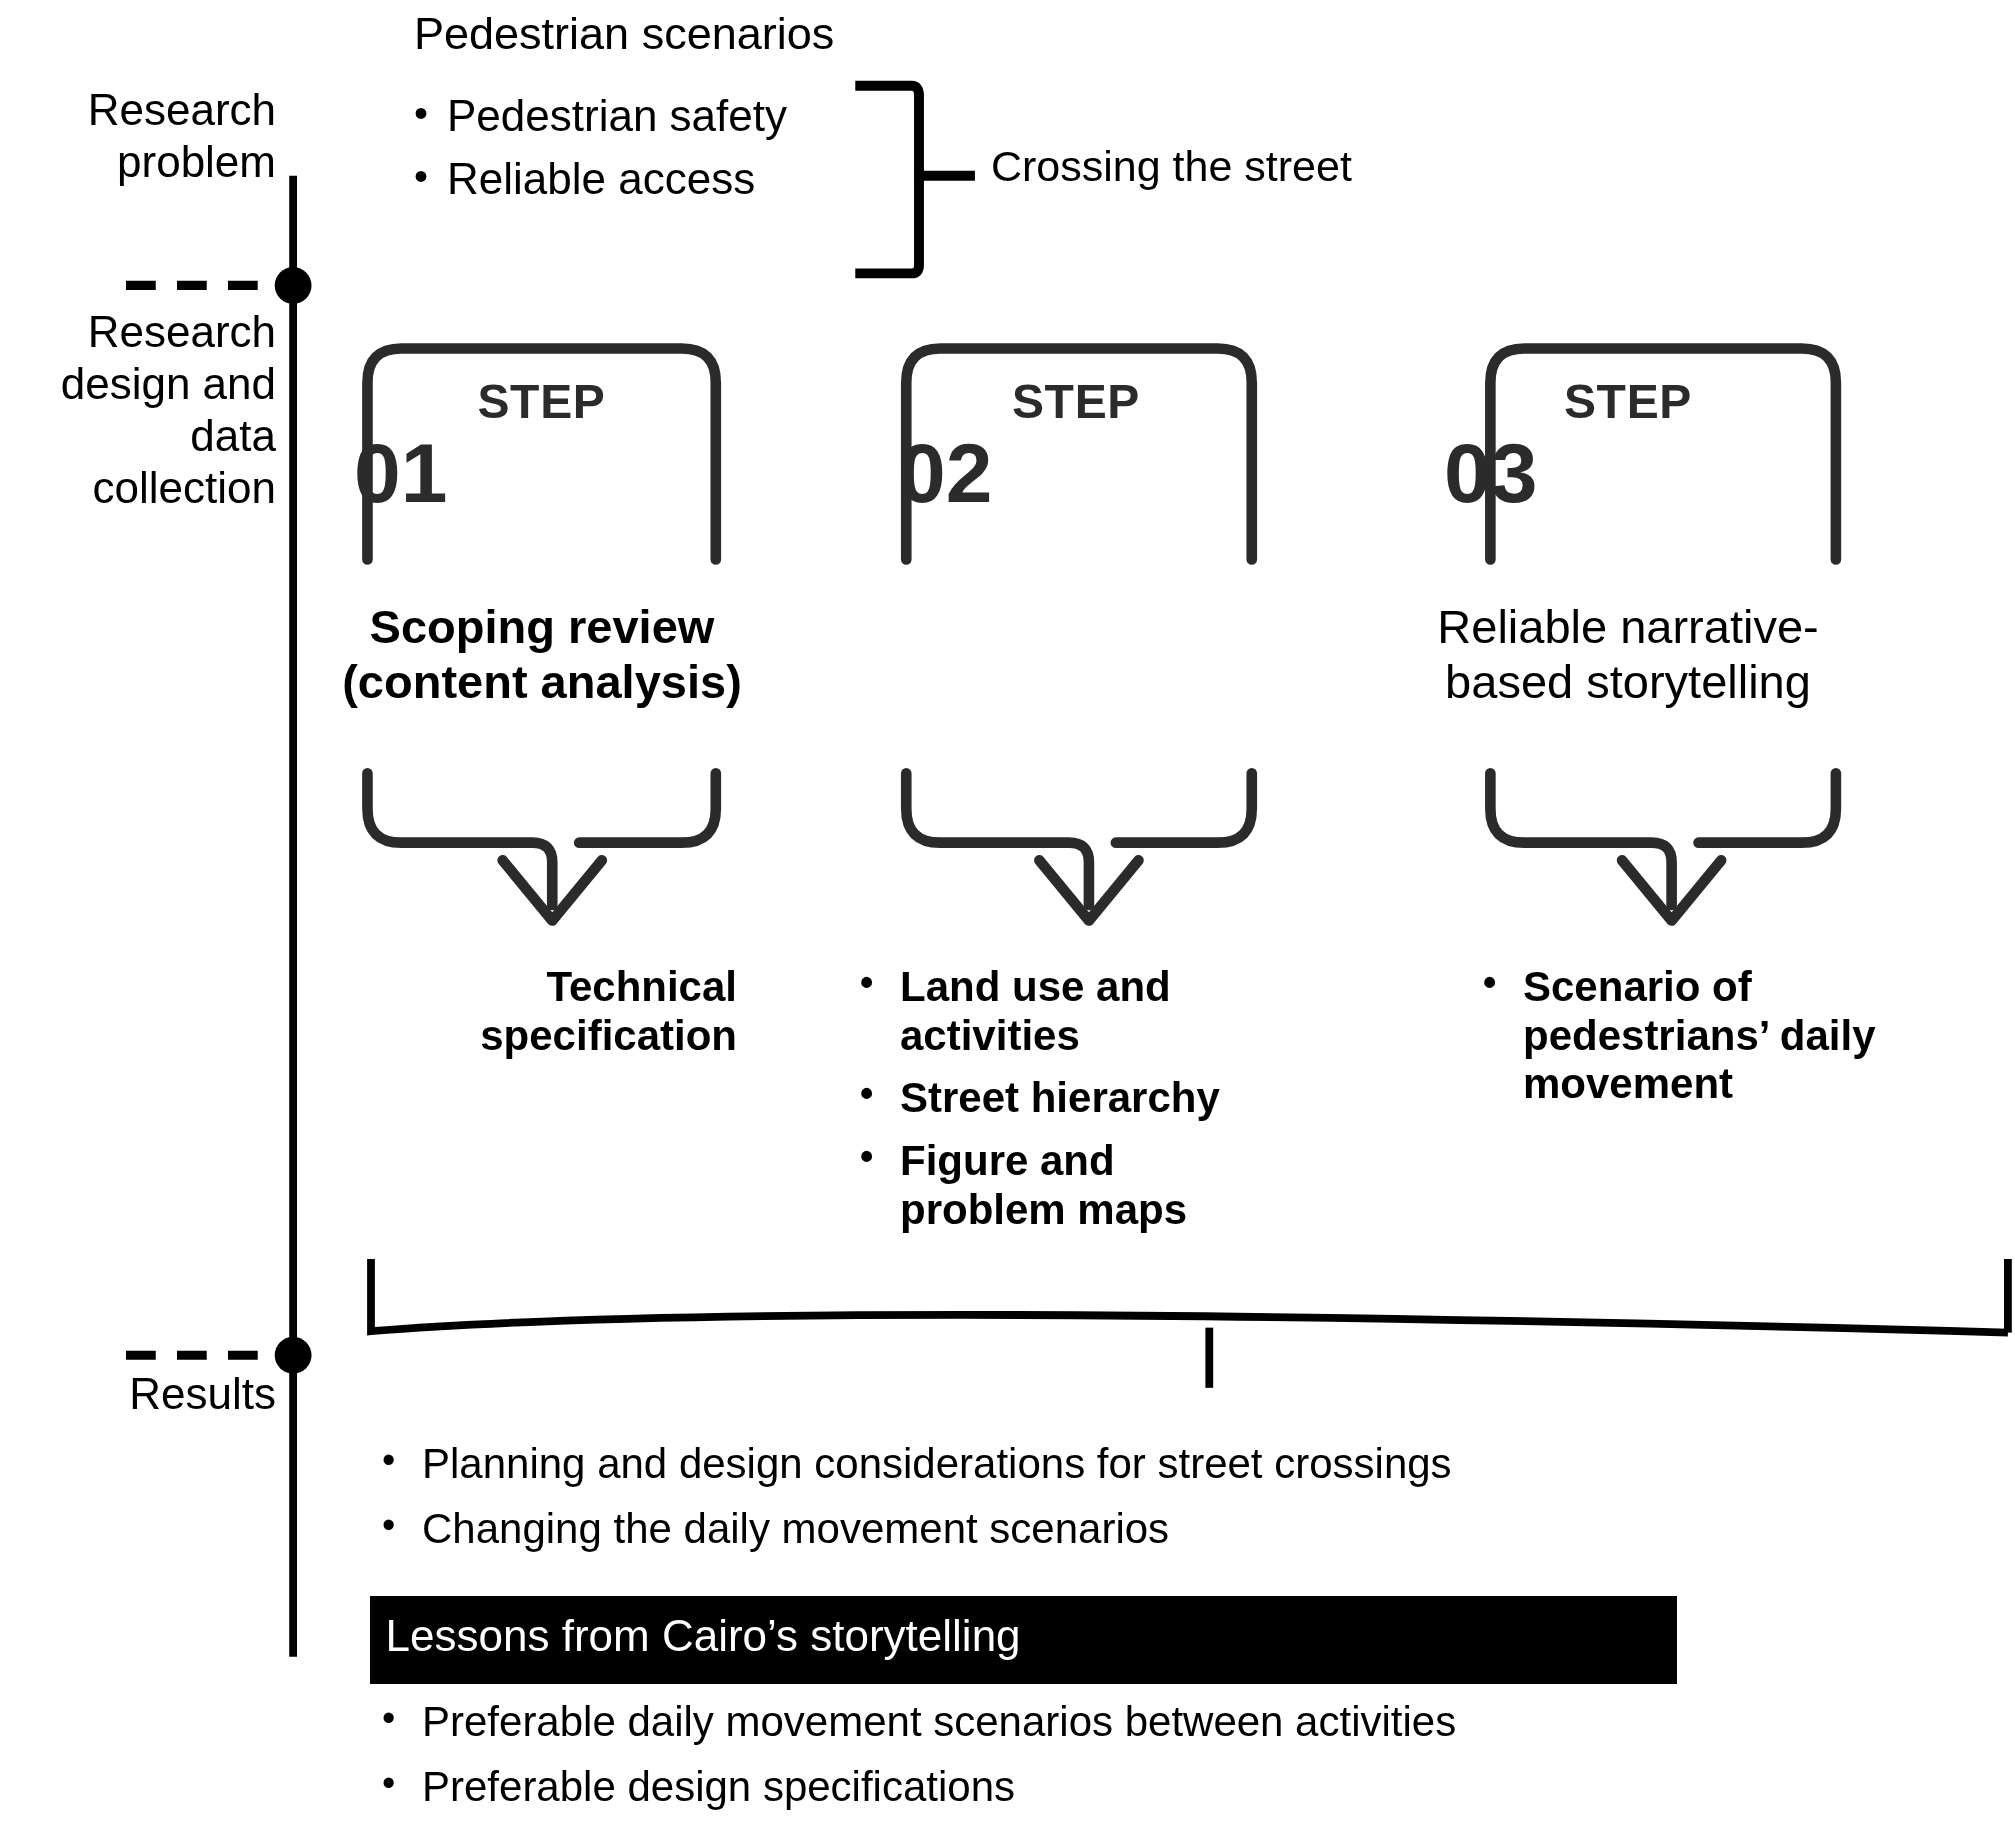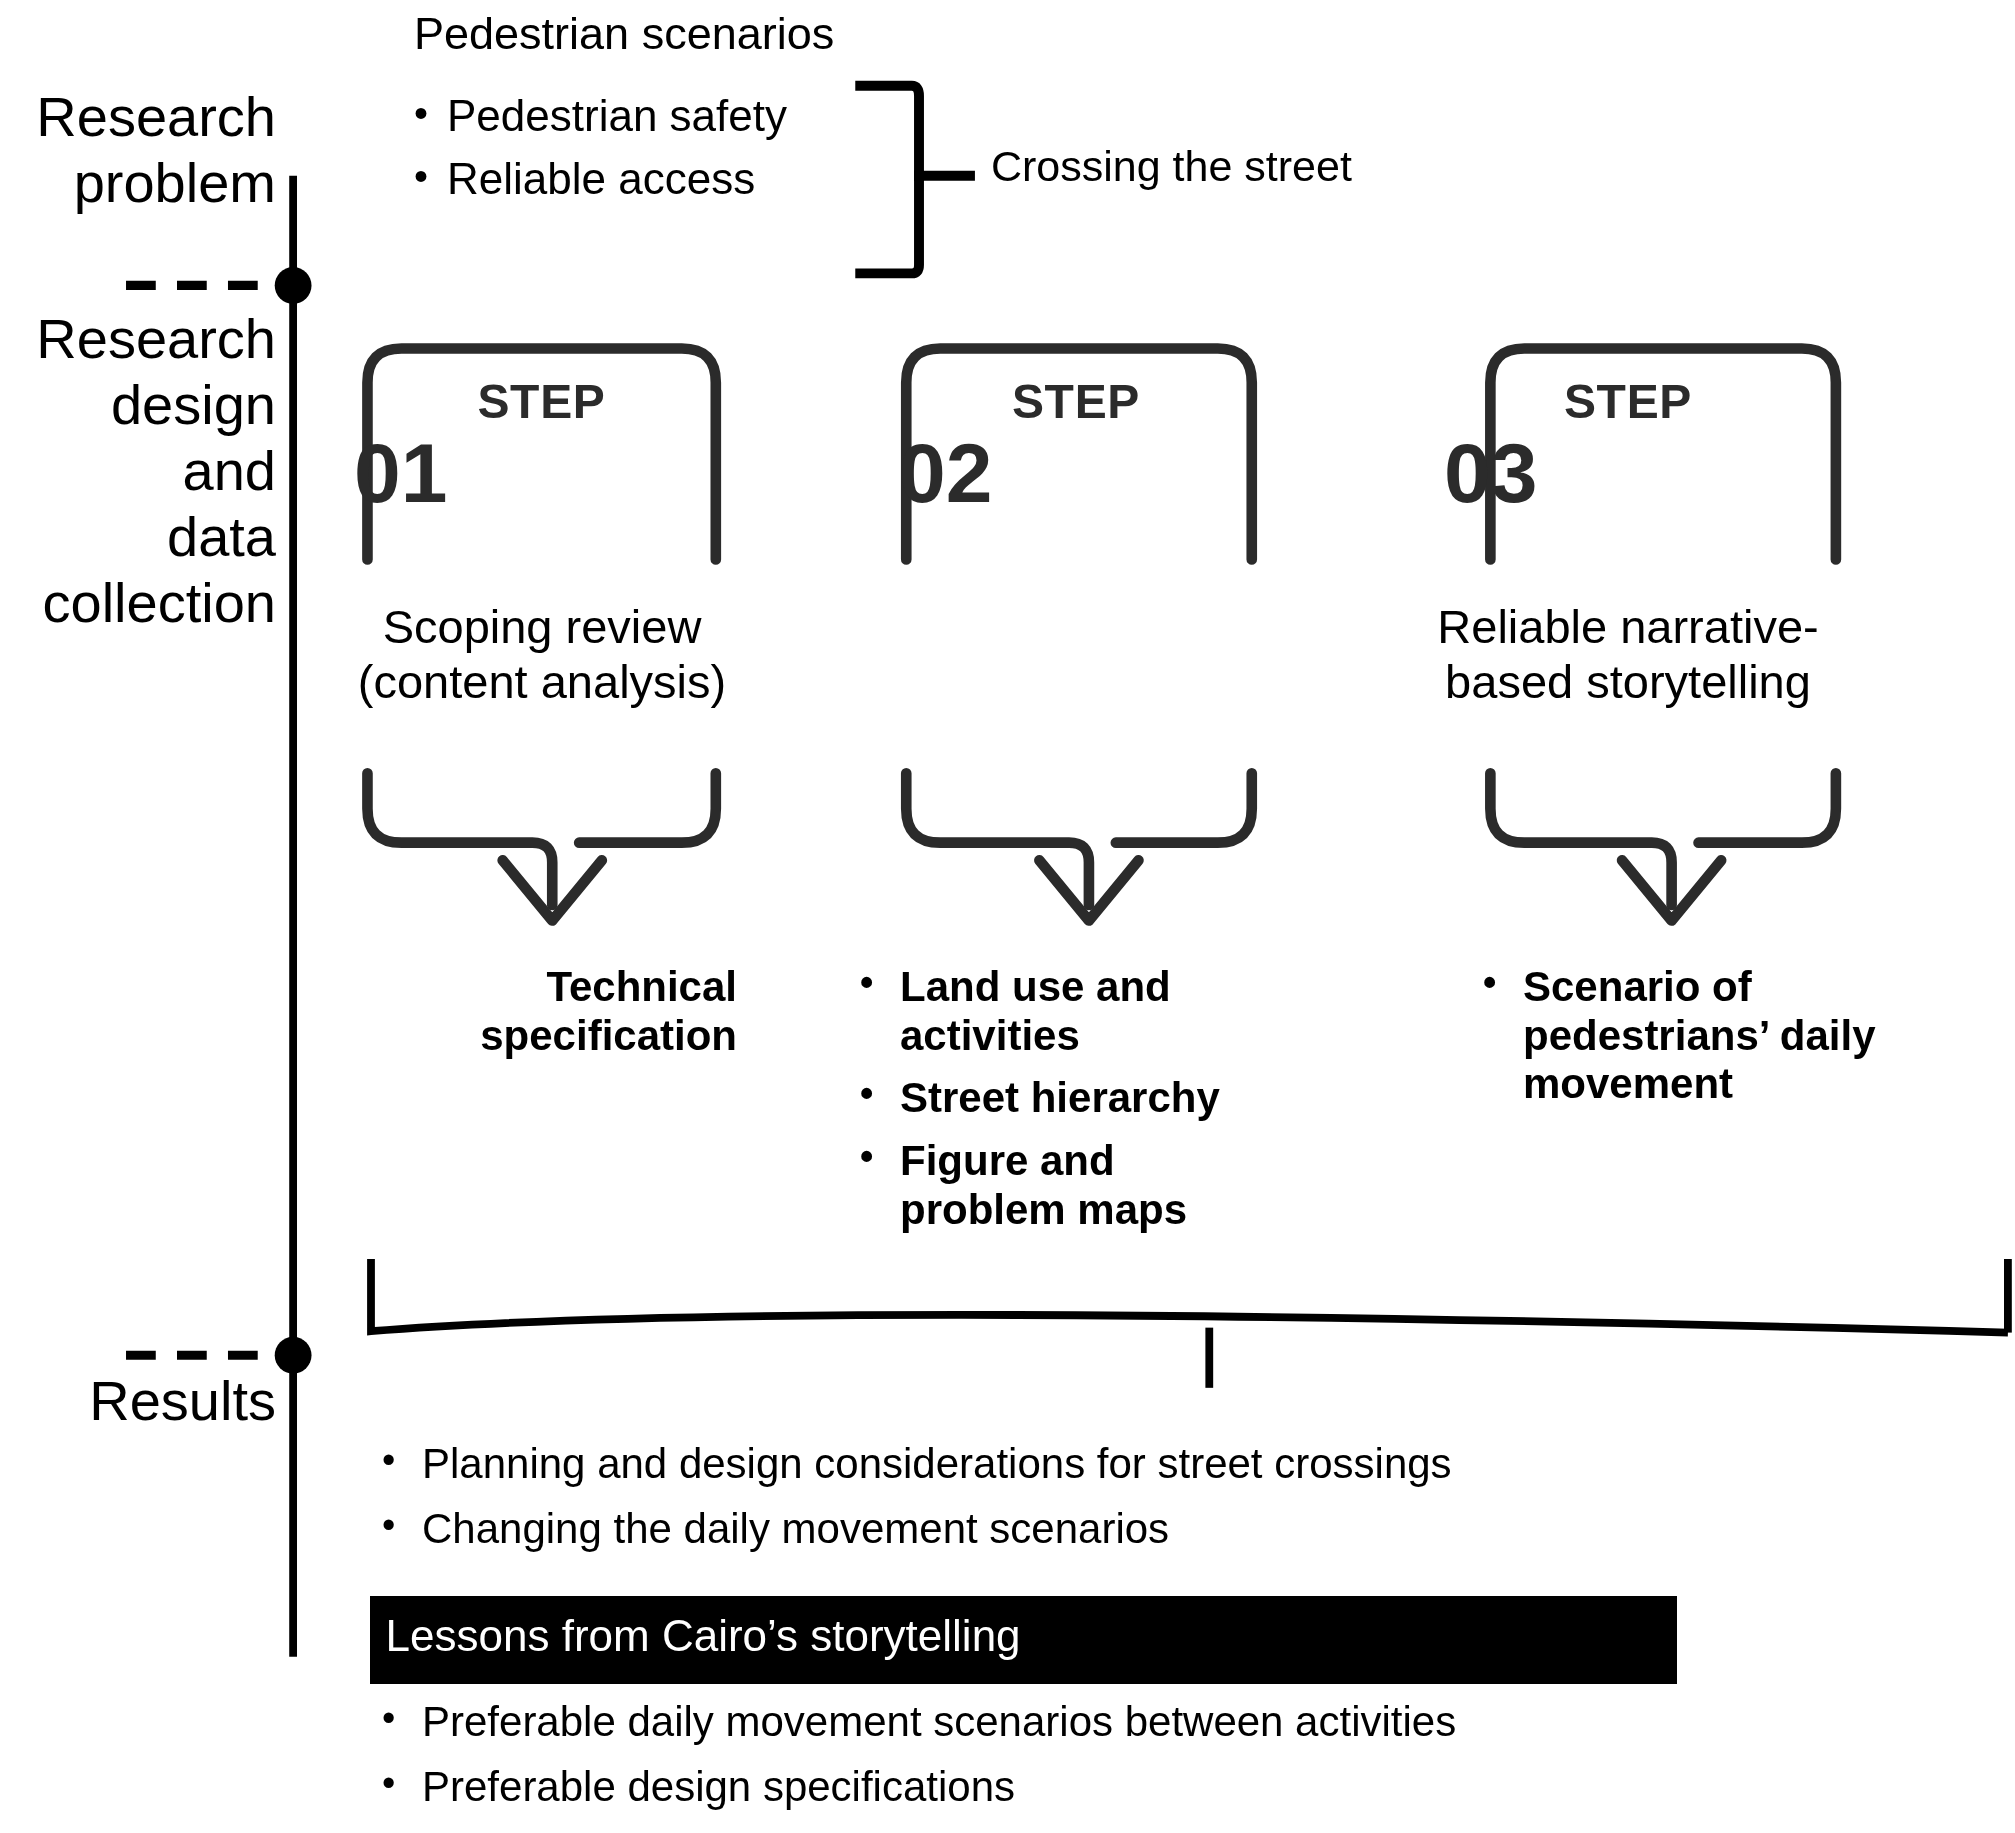--- a/index.html
+++ b/index.html
@@ -24,21 +24,21 @@
     top: 0;
     width: 2015px;
     height: 1834px;
     pointer-events: none;
   }
 
   
   .stage-label {
     position: absolute;
     text-align: right;
-    font-size: 56px;
+    font-size: 44px;
     line-height: 1.18;
     font-weight: 400;
     color: #000;
   }
   #label-research-problem { left: 7px; top: 84px; width: 269px; }
   #label-design { left: 7px; top: 306px; width: 269px; }
   #label-results { left: 7px; top: 1368px; width: 269px; }
 
   
   #ped-scenarios-title {
@@ -218,21 +218,21 @@
       <span class="bullet-text">Reliable access</span>
     </div>
   </div>
 
   <div id="crossing-street">Crossing the street</div>
 
   <div class="step-card" id="card1">
     <div class="step-word">STEP</div>
     <div class="step-num">01</div>
   </div>
-  <div class="step-title" id="title1" style="white-space: pre-line;">Scoping review
+  <div class="step-title" id="title1" style="white-space: pre-line; font-weight: bold;">Scoping review
 (content analysis)</div>
 
   <div class="step-card" id="card2">
     <div class="step-word">STEP</div>
     <div class="step-num">02</div>
   </div>
 
   <div class="step-card" id="card3">
     <div class="step-word">STEP</div>
     <div class="step-num">03</div>

